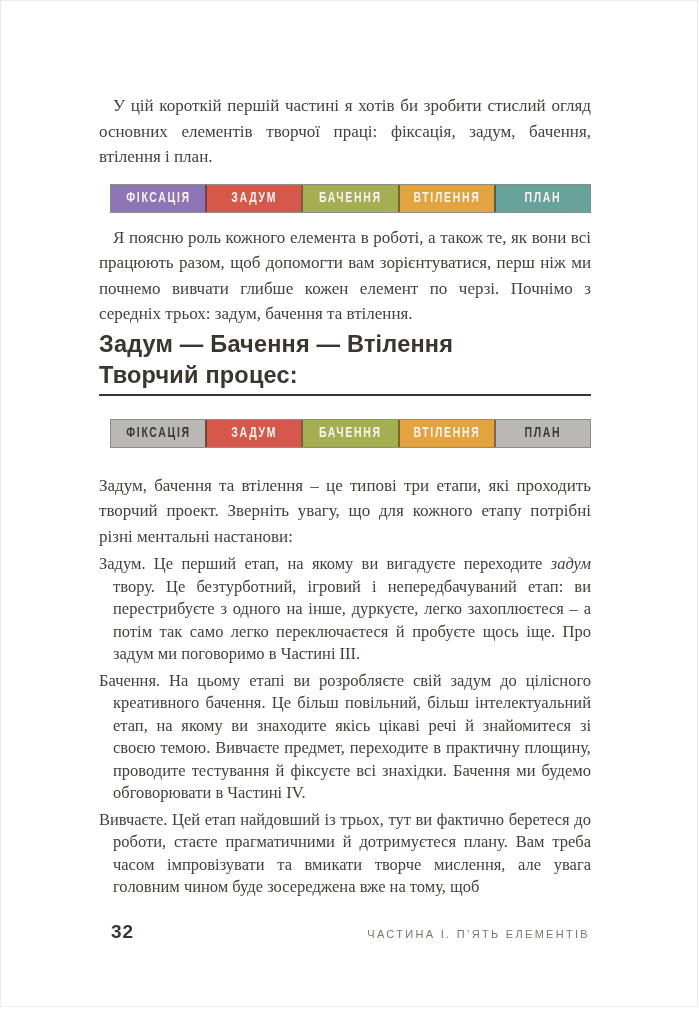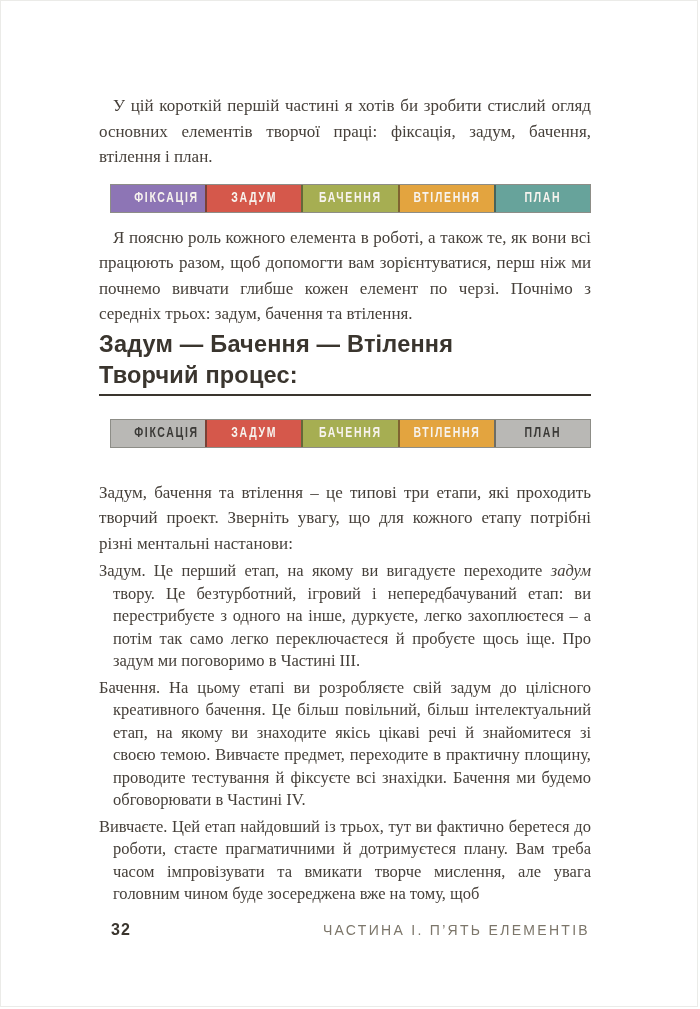--- a/index.html
+++ b/index.html
@@ -7,32 +7,32 @@
   .page{
     position:relative;width:698px;height:1007px;border:1px solid #ebebe8;
     background:#ffffff;box-sizing:border-box;overflow:hidden;
     font-family:"Liberation Serif", serif;color:#46403a;padding-left:8px;
   }
   .content{position:absolute;left:98px;top:0;width:492px;}
   .para{font-size:17px;line-height:25.5px;text-align:justify;margin:0;}
   .para.first-indent{text-indent:14px;}
   .p1{margin-top:92px;}
   .p2{margin-top:12px;}
-  .p3{margin-top:32px;font-family:Liberation Serif, serif;}
+  .p3{margin-top:25px;font-family:Liberation Serif, serif;}
   .bar{
     display:flex;height:27px;margin-left:11px;
     border:1px solid rgba(48,48,36,0.55);
   }
   .bar-1{margin-top:14px;}
   .bar-2{margin-top:23px;}
   .seg{
     flex:1;display:flex;align-items:center;justify-content:center;
     border-left:2px solid rgba(48,48,36,0.55);overflow:hidden;
   }
-  .seg:first-child{border-left:none;justify-content:flex-end;}
+  .seg:first-child{border-left:none;}
   .seg-label{
     display:inline-block;
     font-family:"Liberation Sans", sans-serif;
     font-size:12.5px;font-weight:bold;letter-spacing:2px;
     transform:scale(0.84,1.1);white-space:nowrap;
   }
   .heading{
     margin-top:2px;
     font-family:"Liberation Sans", sans-serif;
     font-weight:bold;font-size:23.5px;line-height:31px;
@@ -47,22 +47,22 @@
     margin:0;margin-top:4px;padding-left:14px;text-indent:-14px;
   }
   .stage-first{margin-top:4px;}
   span.b{font-weight:normal;}
   span.i{font-style:italic;}
   .footer{
     position:absolute;left:110px;right:107px;top:920px;
     display:flex;justify-content:space-between;align-items:baseline;
     font-family:"Liberation Sans", sans-serif;
   }
-  .page-number{font-size:16px;font-weight:bold;color:#3a352e;letter-spacing:1px;}
-  .running-title{font-size:14px;letter-spacing:2.3px;color:#7c766a;}
+  .page-number{font-size:19px;font-weight:bold;color:#3a352e;letter-spacing:1px;}
+  .running-title{font-size:11px;letter-spacing:2.3px;color:#7c766a;}
 </style>
 </head>
 <body>
 
 <div class="page">
   <div class="content">
 
     <p class="para first-indent p1"><span>У цій короткій першій частині я хотів би зробити стислий огляд основних елементів творчої праці: фіксація, задум, бачення, втілення і план.</span></p>
 
     <div class="bar bar-1">

